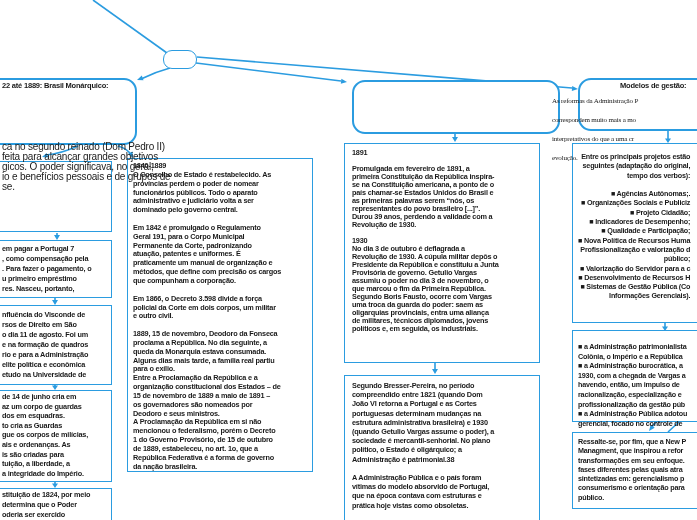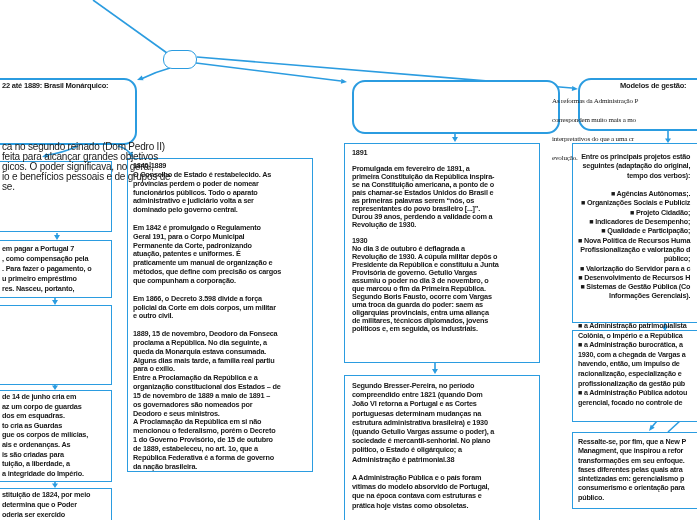--- a/index.html
+++ b/index.html
@@ -81,20 +81,27 @@
   <div class="txt" style="left:552px;top:92px;font-size:7.1px;line-height:19px;font-family:Liberation Serif, serif;">As reformas da Administração P
 correspondem muito mais a mo
 interpretativos do que a uma cr
 evolução.</div>
 
   <div class="txt b" style="left:2px;top:244px;font-size:7.3px;line-height:10px;">em pagar a Portugal 7
 , como compensação pela
 . Para fazer o pagamento, o
 u primeiro empréstimo
 res. Nasceu, portanto,</div>
+  <div class="txt b" style="left:2px;top:310px;font-size:7.3px;line-height:10px;">nfluência do Visconde de
+rsos de Direito em São
+o dia 11 de agosto. Foi um
+e na formação de quadros
+rio e para a Administração
+elite política e econômica
+etudo na Universidade de</div>
   <div class="txt b" style="left:2px;top:392px;font-size:7.3px;line-height:9.6px;">de 14 de junho cria em
 az um corpo de guardas
 dos em esquadras.
 to cria as Guardas
 gue os corpos de milícias,
 ais e ordenanças. As
 is são criadas para
 tuição, a liberdade, a
 a integridade do Império.</div>
   <div class="txt b" style="left:2px;top:490px;font-size:7.3px;line-height:10px;">stituição de 1824, por meio
@@ -189,21 +196,21 @@
 ■ Indicadores de Desempenho;
 ■ Qualidade e Participação;
 ■ Nova Política de Recursos Huma
 Profissionalização e valorização d
 público;
 ■ Valorização do Servidor para a c
 ■ Desenvolvimento de Recursos H
 ■ Sistemas de Gestão Pública (Co
 Informações Gerenciais).</div>
 
-  <div class="txt b" style="left:578px;top:321px;font-size:7.2px;line-height:9.6px;">■ a Administração patrimonialista
+  <div class="txt b" style="left:578px;top:342px;font-size:7.2px;line-height:9.6px;">■ a Administração patrimonialista
 Colônia, o Império e a República
 ■ a Administração burocrática, a
 1930, com a chegada de Vargas a
 havendo, então, um impulso de
 racionalização, especialização e
 profissionalização da gestão púb
 ■ a Administração Pública adotou
 gerencial, focado no controle de</div>
 
   <div class="txt b" style="left:578px;top:437px;font-size:7.2px;line-height:9.3px;">Ressalte-se, por fim, que a New P

